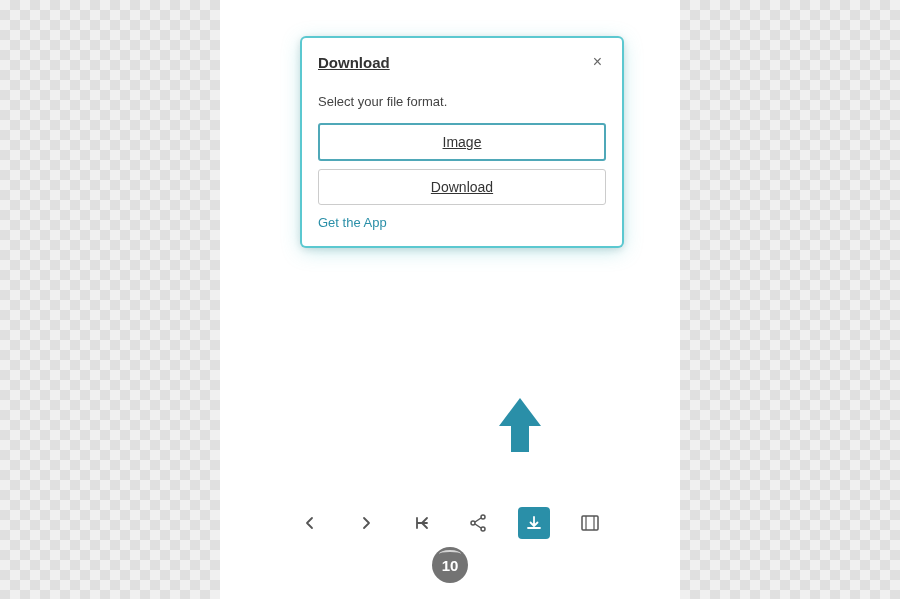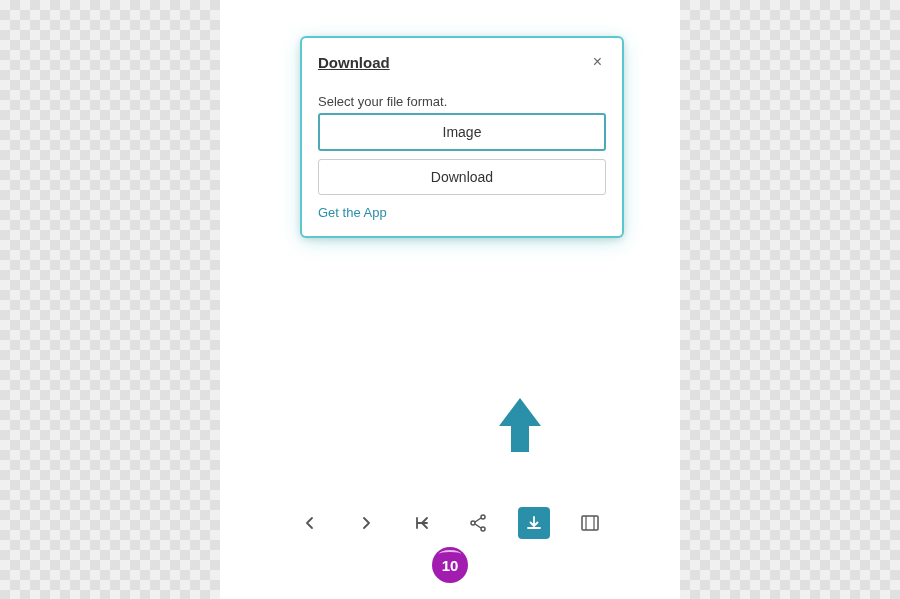--- a/index.html
+++ b/index.html
@@ -77,36 +77,37 @@
       padding: 2px 4px;
     }
 
     .dialog-body {
       padding: 12px 16px 16px 16px;
     }
 
     .dialog-subtitle {
       font-size: 13px;
       color: #444444;
-      margin-bottom: 4px;
+      margin-bottom: 14px;
     }
 
     .format-btn {
       display: block;
       width: 100%;
       padding: 9px 12px;
       margin-bottom: 8px;
       background: #ffffff;
       border: 1.5px solid #cccccc;
       border-radius: 3px;
       font-size: 14px;
       font-weight: 500;
       color: #333333;
       text-align: center;
       cursor: pointer;
+      text-decoration: underline;
     }
 
     .format-btn:last-of-type {
       margin-bottom: 0;
     }
 
     .format-btn.selected {
       border-color: #4fa8b8;
       border-width: 2px;
       color: #333333;
@@ -238,21 +239,21 @@
       <rect x="2" y="2" width="16" height="14" rx="1" stroke="#555" stroke-width="1.5"></rect>
       <path d="M6 2V16" stroke="#555" stroke-width="1.2"></path>
       <path d="M14 2V16" stroke="#555" stroke-width="1.2"></path>
     </svg>
   </button>
 </div>
 
 <div style="position:absolute; bottom:16px; left:50%; transform:translateX(-50%); z-index:20;">
   <div style="
     width:36px; height:36px;
-    background: #a21caf;
+    background: #737373;
     border-radius:50%;
     display:flex; align-items:center; justify-content:center;
     position:relative;
   ">
 
     <div style="
       position:absolute;
       top:3px; left:50%; transform:translateX(-50%);
       width:22px; height:8px;
       border-top: 2.5px solid rgba(255,255,255,0.7);

